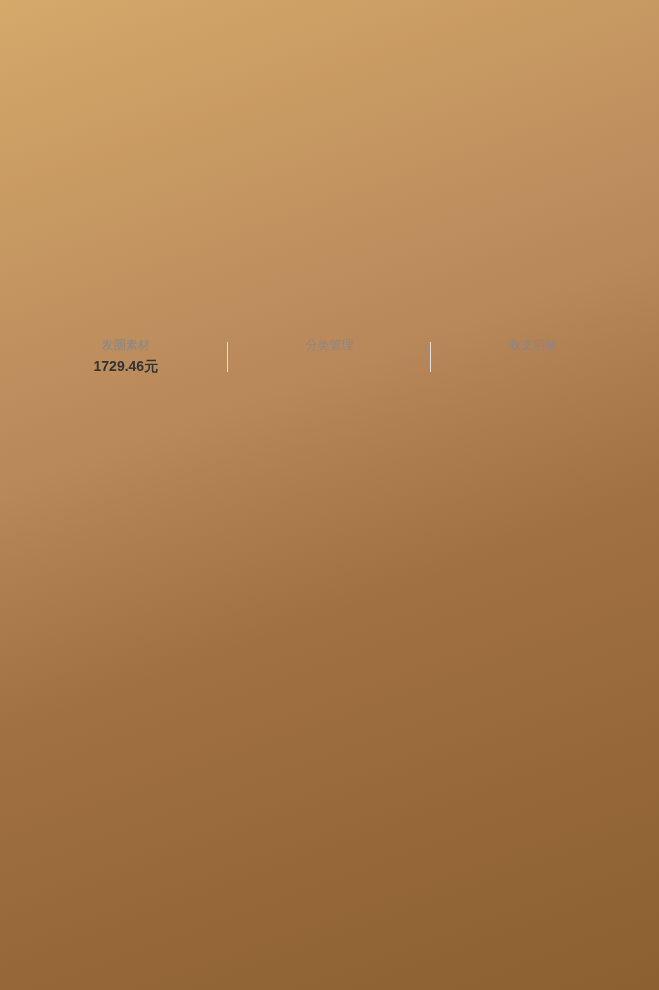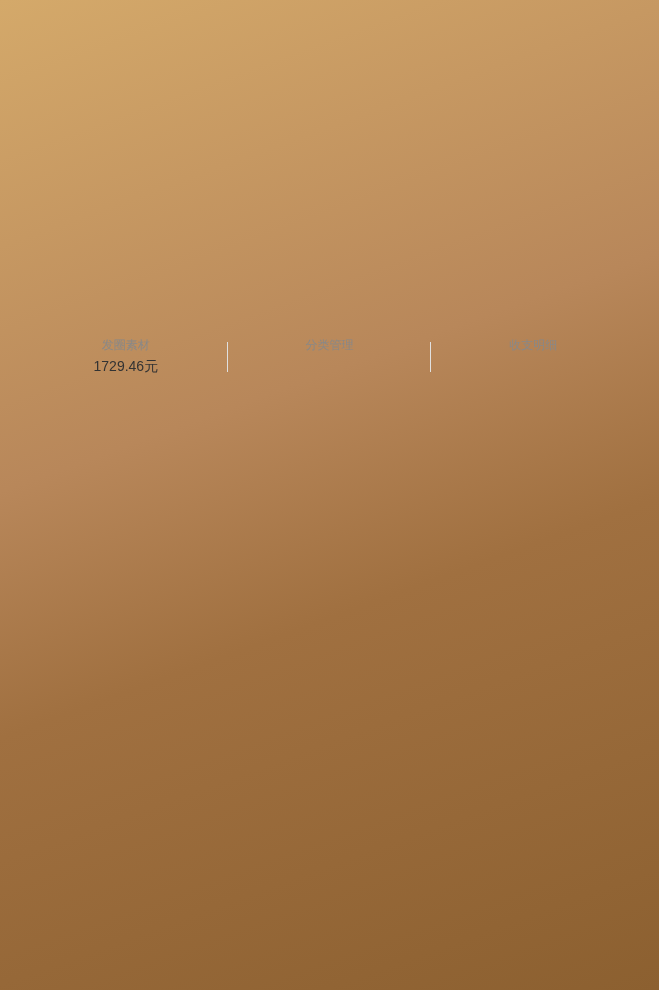--- a/index.html
+++ b/index.html
@@ -224,21 +224,21 @@
       background: #e0e0e0;
     }
     .earnings-label {
       font-size: 12px;
       color: #888;
       margin-bottom: 4px;
     }
     .earnings-value {
       font-size: 14px;
       color: #333;
-      font-weight: 400;
+      font-weight: 700;
     }
     
     .rewards-section {
       background: linear-gradient(135deg, #f5e6d3, #ede0d0);
       margin: 8px 8px 0 8px;
       border-radius: 14px;
       padding: 12px 16px;
       display: flex;
       align-items: center;
       justify-content: space-between;

